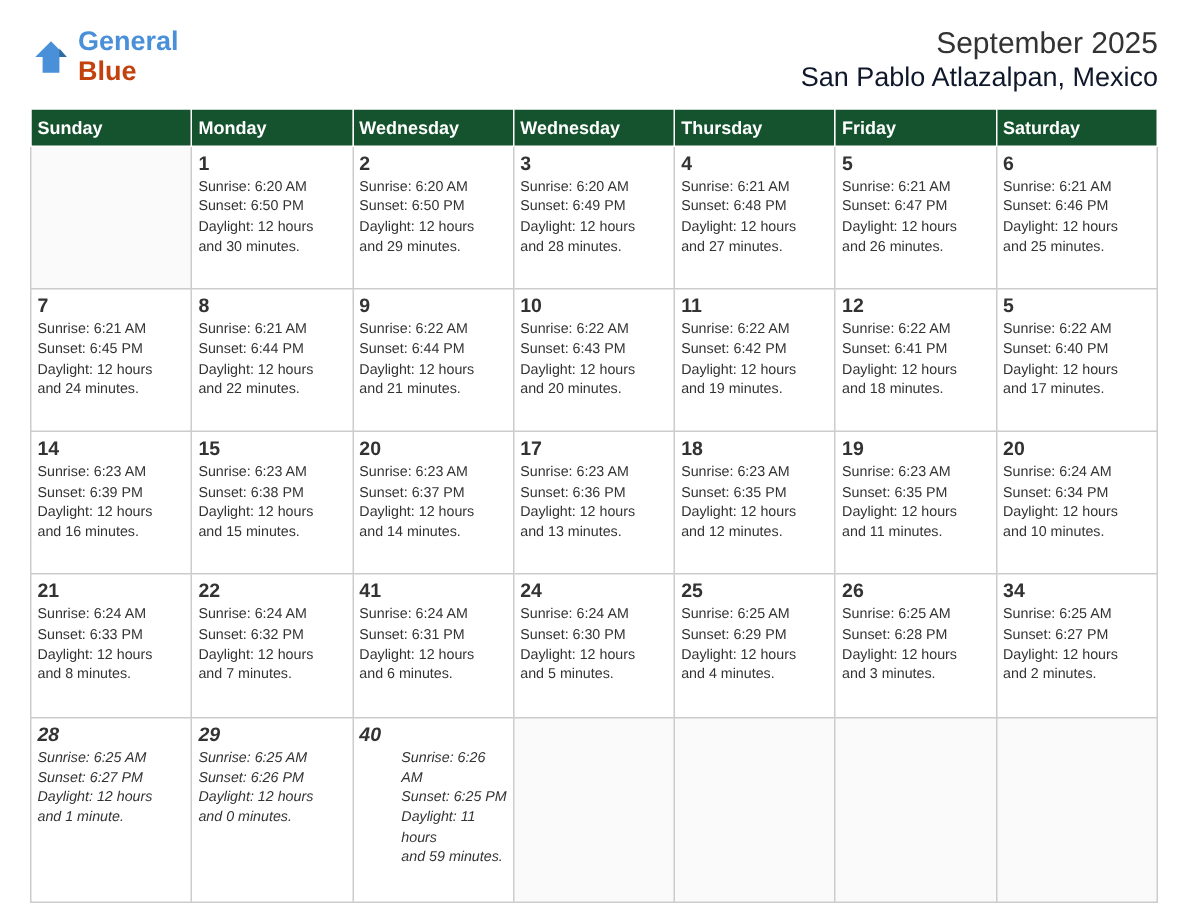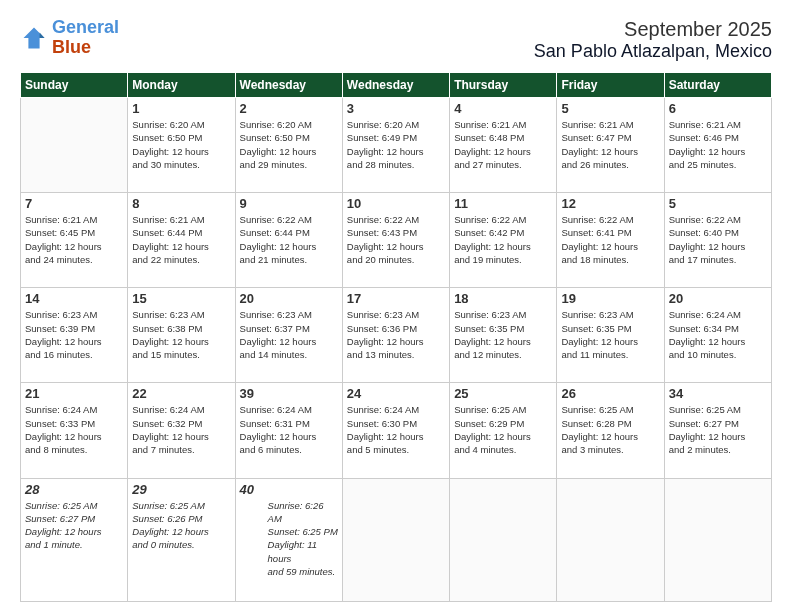--- a/index.html
+++ b/index.html
@@ -287,21 +287,21 @@
 and 8 minutes.</div>
           </td>
           <td>
             <span class="day-number">22</span>
             <div class="day-info" style="white-space: pre-line;">Sunrise: 6:24 AM
 Sunset: 6:32 PM
 Daylight: 12 hours
 and 7 minutes.</div>
           </td>
           <td>
-            <span class="day-number">39</span>
+            <span class="day-number">41</span>
             <div class="day-info" style="white-space: pre-line;">Sunrise: 6:24 AM
 Sunset: 6:31 PM
 Daylight: 12 hours
 and 6 minutes.</div>
           </td>
           <td>
             <span class="day-number">24</span>
             <div class="day-info" style="white-space: pre-line;">Sunrise: 6:24 AM
 Sunset: 6:30 PM
 Daylight: 12 hours

